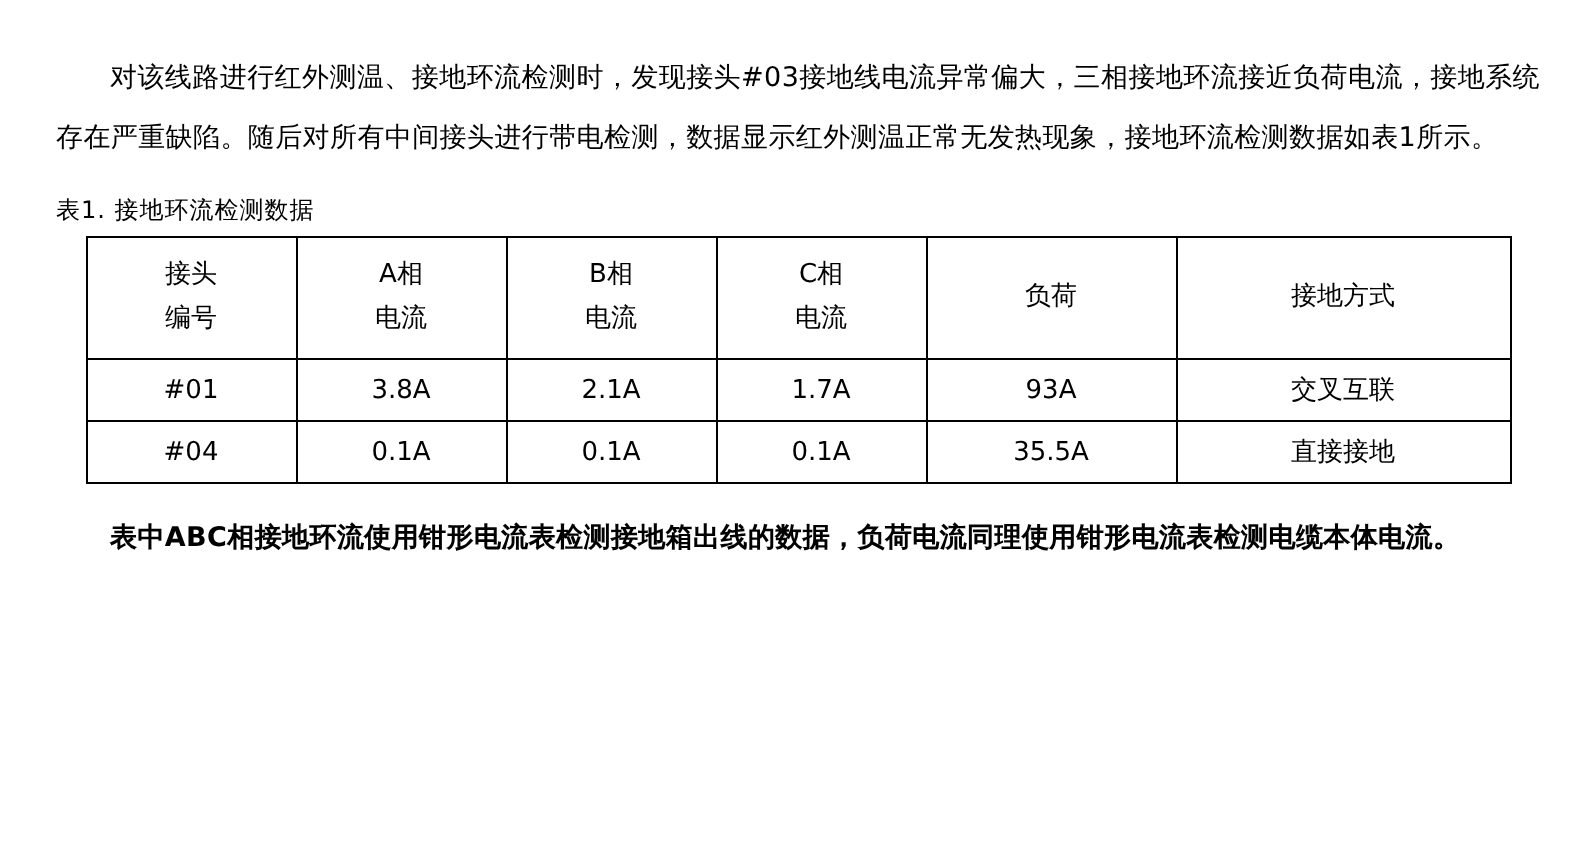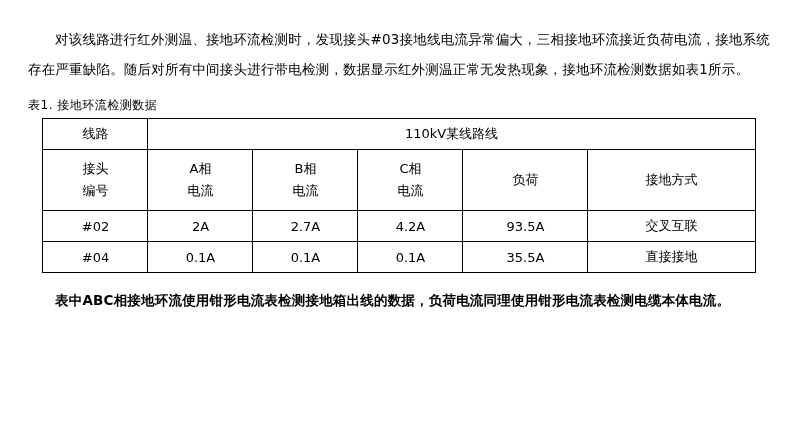--- a/index.html
+++ b/index.html
@@ -73,24 +73,20 @@
   <table class="data">
     <colgroup>
       <col style="width:105px">
       <col style="width:105px">
       <col style="width:105px">
       <col style="width:105px">
       <col style="width:125px">
       <col style="width:167px">
     </colgroup>
     <tbody>
-      <tr class="row-route">
-        <td>线路</td>
-        <td colspan="5">110kV某线路线</td>
-      </tr>
       <tr class="row-head">
         <td>
           <span class="two-line">接头</span>
           <span class="two-line">编号</span>
         </td>
         <td>
           <span class="two-line">A相</span>
           <span class="two-line">电流</span>
         </td>
         <td>
@@ -99,25 +95,25 @@
         </td>
         <td>
           <span class="two-line">C相</span>
           <span class="two-line">电流</span>
         </td>
         <td>负荷</td>
         <td>接地方式</td>
       </tr>
 
       <tr class="row-data">
-        <td>#02</td>
-        <td>2A</td>
-        <td>2.7A</td>
-        <td>4.2A</td>
-        <td>93.5A</td>
+        <td>#01</td>
+        <td>3.8A</td>
+        <td>2.1A</td>
+        <td>1.7A</td>
+        <td>93A</td>
         <td>交叉互联</td>
       </tr>
       <tr class="row-data">
         <td>#04</td>
         <td>0.1A</td>
         <td>0.1A</td>
         <td>0.1A</td>
         <td>35.5A</td>
         <td>直接接地</td>
       </tr>

